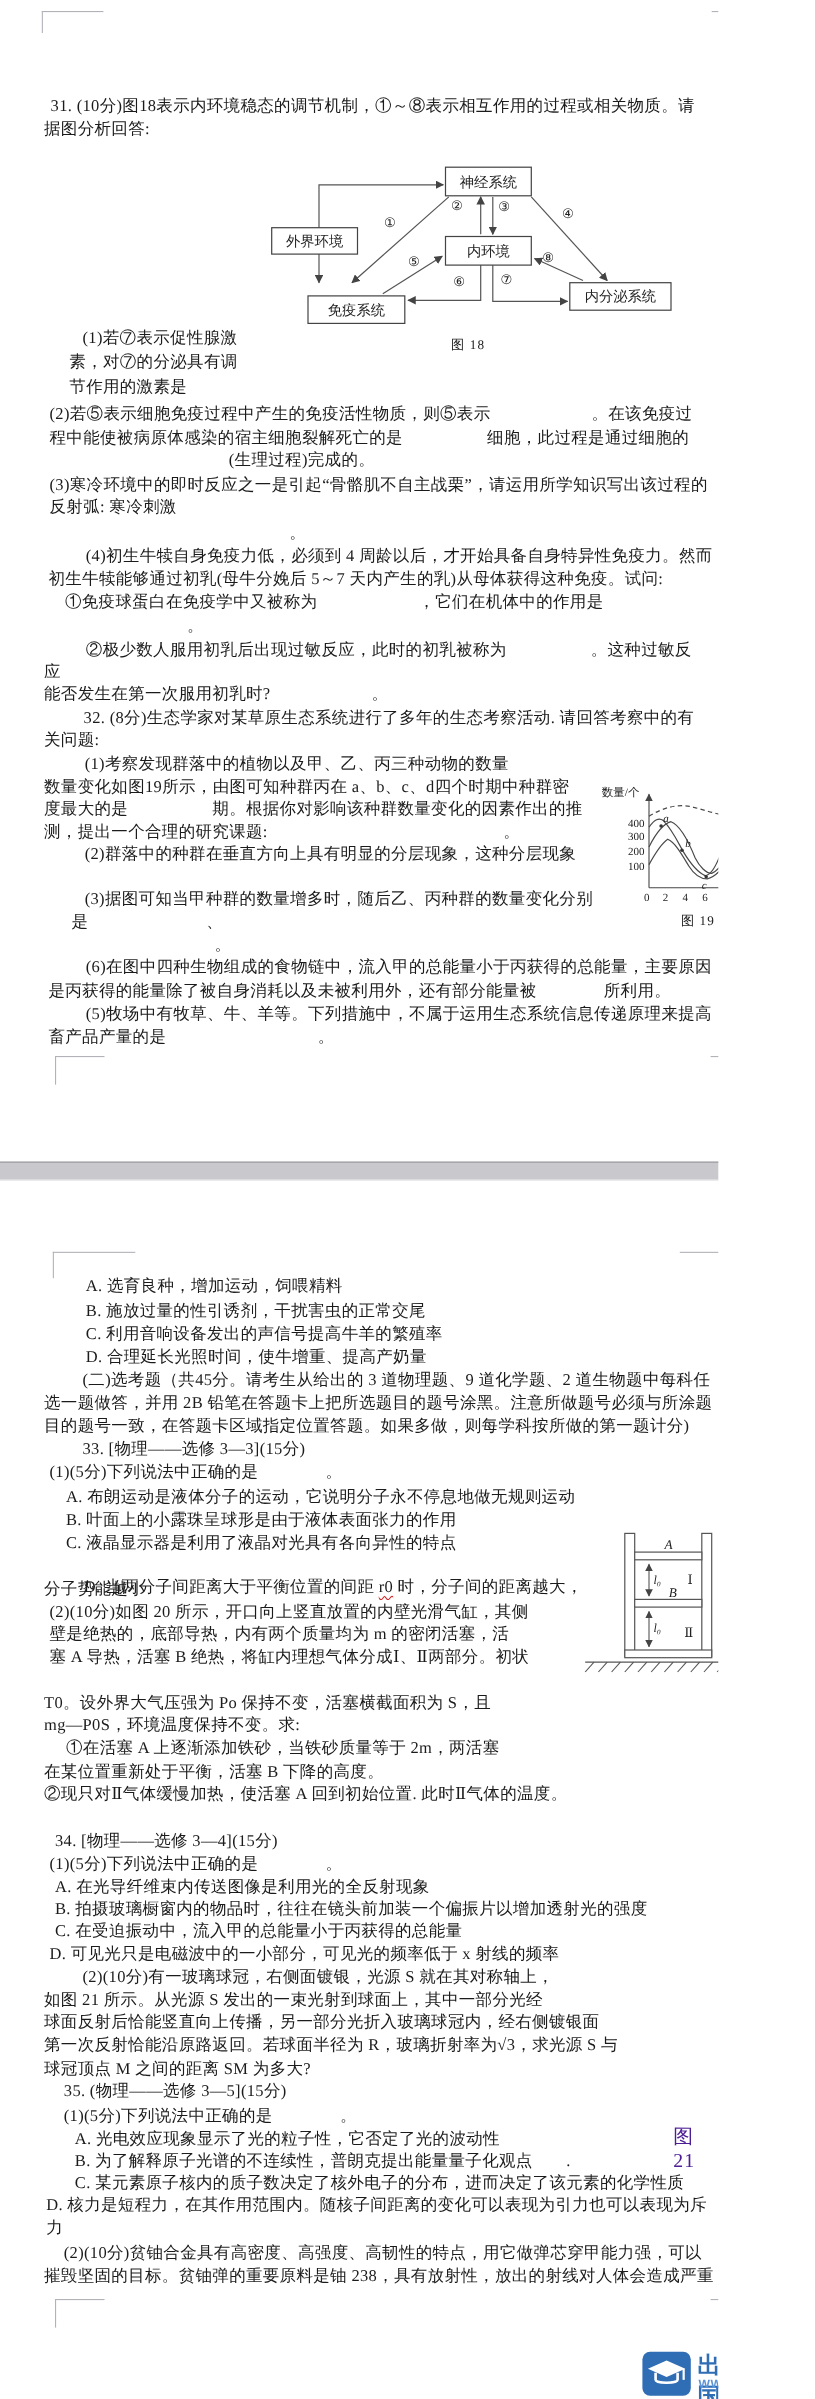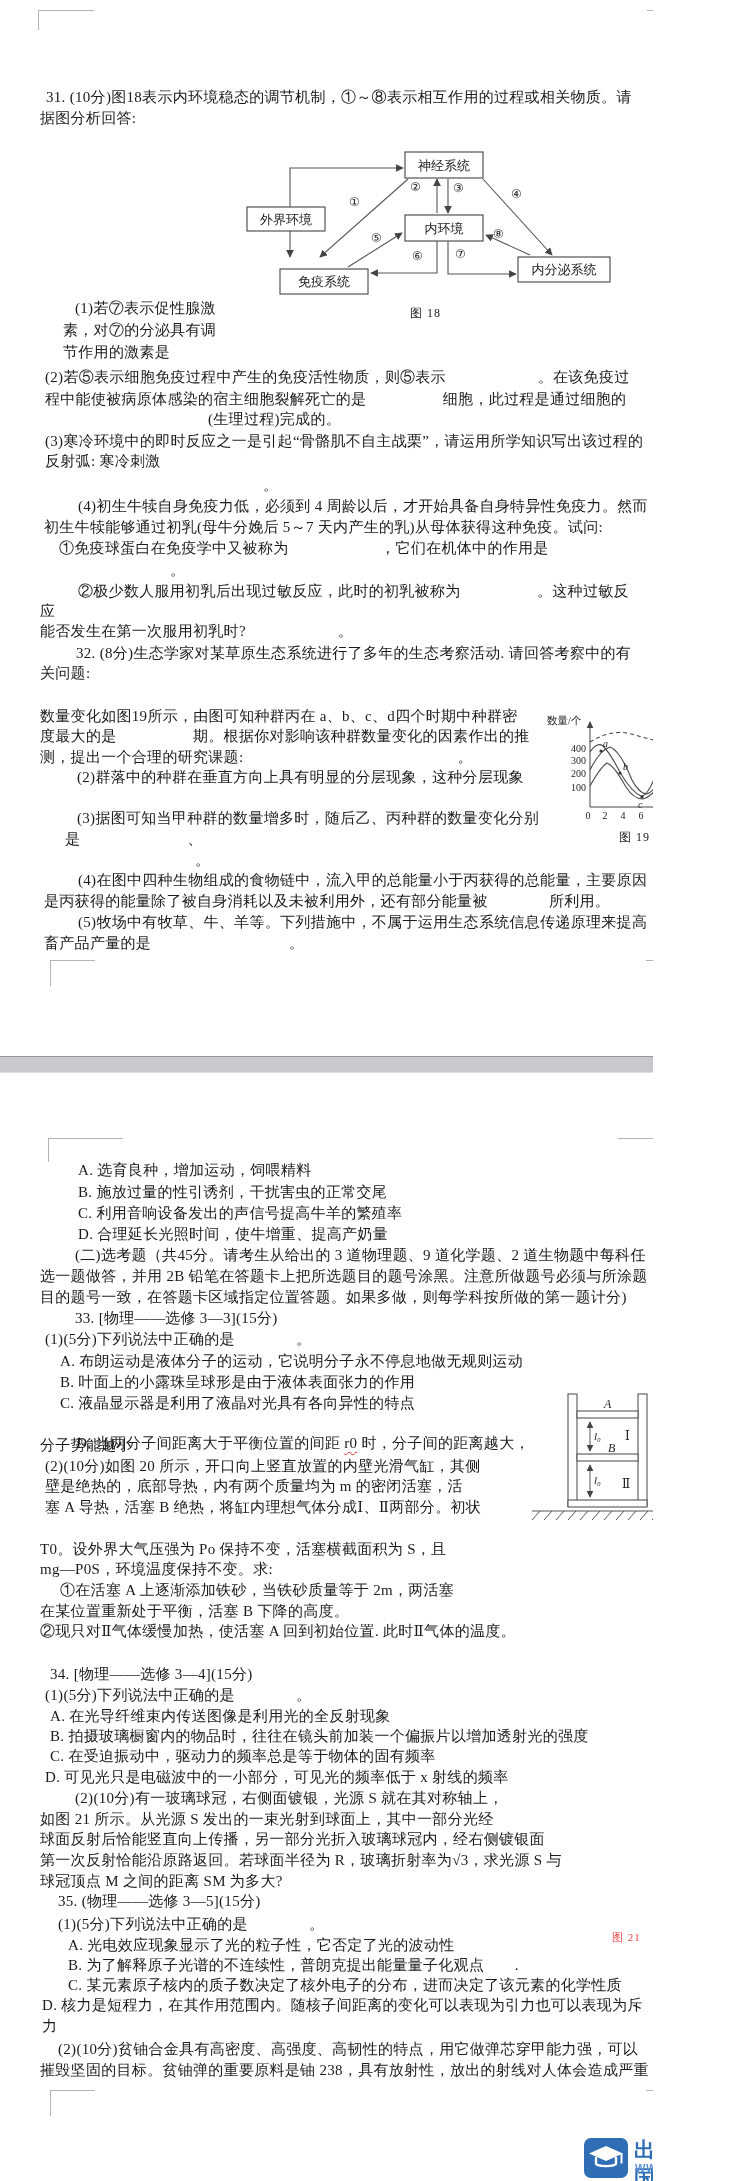--- a/index.html
+++ b/index.html
@@ -9,21 +9,21 @@
   .tl{position:absolute;font-size:15px;line-height:19px;letter-spacing:.3px;white-space:pre}
   .wavy{text-decoration:underline;text-decoration-style:wavy;text-decoration-color:#d42a2a;
         text-decoration-thickness:1px;text-underline-offset:3px}
   .corner{position:absolute;border:0 solid #b2b2b8}
   .ctl{border-top-width:1px;border-left-width:1px}
   .ctr{border-top-width:1px;border-right-width:1px}
   .sep{position:absolute;left:0;width:741px;height:17px;background:#c8c8cd;
        border-top:1px solid #97979d;border-bottom:1px solid #e0e0e3}
   svg.fig{position:absolute;overflow:visible}
   svg text{font-family:"Liberation Serif","DejaVu Serif",serif;fill:#222}
-  .cap{position:absolute;font-size:11px;color:#ef4444;letter-spacing:1px}
+  .cap{position:absolute;font-size:18px;color:#4c1d95;letter-spacing:1px}
   .wm-title{position:absolute;font-family:"Liberation Sans","DejaVu Sans",sans-serif;
             font-weight:bold;font-size:21px;letter-spacing:1px;color:#2f6db5}
   .wm-url{position:absolute;font-family:"Liberation Sans","DejaVu Sans",sans-serif;
           font-weight:bold;font-size:11px;letter-spacing:.5px;color:#5b93d6}
 </style>
 </head>
 <body>
 
 <div id="doc">
 
@@ -45,28 +45,29 @@
   <div class="tl" style="left:263px;top:476px">。</div>
   <div class="tl" style="left:78px;top:497px">(4)初生牛犊自身免疫力低，必须到 4 周龄以后，才开始具备自身特异性免疫力。然而</div>
   <div class="tl" style="left:44px;top:518px">初生牛犊能够通过初乳(母牛分娩后 5～7 天内产生的乳)从母体获得这种免疫。试问:</div>
   <div class="tl" style="left:59px;top:539px">①免疫球蛋白在免疫学中又被称为　　　　　　，它们在机体中的作用是</div>
   <div class="tl" style="left:170px;top:561px">。</div>
   <div class="tl" style="left:78px;top:582px">②极少数人服用初乳后出现过敏反应，此时的初乳被称为　　　　　。这种过敏反</div>
   <div class="tl" style="left:40px;top:602px">应</div>
   <div class="tl" style="left:40px;top:622px">能否发生在第一次服用初乳时?　　　　　　。</div>
   <div class="tl" style="left:76px;top:644px">32. (8分)生态学家对某草原生态系统进行了多年的生态考察活动. 请回答考察中的有</div>
   <div class="tl" style="left:40px;top:664px">关问题:</div>
+  <div class="tl" style="left:77px;top:686px">(1)考察发现群落中的植物以及甲、乙、丙三种动物的数量</div>
   <div class="tl" style="left:40px;top:707px">数量变化如图19所示，由图可知种群丙在 a、b、c、d四个时期中种群密</div>
   <div class="tl" style="left:40px;top:727px">度最大的是　　　　　期。根据你对影响该种群数量变化的因素作出的推</div>
   <div class="tl" style="left:40px;top:748px">测，提出一个合理的研究课题:　　　　　　　　　　　　　　。</div>
   <div class="tl" style="left:77px;top:768px">(2)群落中的种群在垂直方向上具有明显的分层现象，这种分层现象</div>
   <div class="tl" style="left:77px;top:809px">(3)据图可知当甲种群的数量增多时，随后乙、丙种群的数量变化分别</div>
   <div class="tl" style="left:65px;top:830px">是　　　　　　　、</div>
   <div class="tl" style="left:195px;top:851px">。</div>
-  <div class="tl" style="left:78px;top:871px">(4)在图中四种生物组成的食物链中，流入甲的总能量小于丙获得的总能量，主要原因</div>
+  <div class="tl" style="left:78px;top:871px">(6)在图中四种生物组成的食物链中，流入甲的总能量小于丙获得的总能量，主要原因</div>
   <div class="tl" style="left:44px;top:892px">是丙获得的能量除了被自身消耗以及未被利用外，还有部分能量被　　　　所利用。</div>
   <div class="tl" style="left:78px;top:913px">(5)牧场中有牧草、牛、羊等。下列措施中，不属于运用生态系统信息传递原理来提高</div>
   <div class="tl" style="left:44px;top:934px">畜产品产量的是　　　　　　　　　。</div>
 
   <svg class="fig" style="left:240px;top:145px" width="385" height="180" viewBox="0 0 385 180">
     <defs>
       <marker id="ah" viewBox="0 0 10 10" refX="9" refY="5" markerWidth="7" markerHeight="7" orient="auto-start-reverse">
         <path d="M0,0 L10,5 L0,10 z" fill="#444"></path>
       </marker>
     </defs>
@@ -186,21 +187,21 @@
   <div class="tl" style="left:45px;top:1498px">塞 A 导热，活塞 B 绝热，将缸内理想气体分成Ⅰ、Ⅱ两部分。初状</div>
   <div class="tl" style="left:40px;top:1540px">T0。设外界大气压强为 Po 保持不变，活塞横截面积为 S，且</div>
   <div class="tl" style="left:40px;top:1560px">mg—P0S，环境温度保持不变。求:</div>
   <div class="tl" style="left:60px;top:1581px">①在活塞 A 上逐渐添加铁砂，当铁砂质量等于 2m，两活塞</div>
   <div class="tl" style="left:40px;top:1602px">在某位置重新处于平衡，活塞 B 下降的高度。</div>
   <div class="tl" style="left:40px;top:1622px">②现只对Ⅱ气体缓慢加热，使活塞 A 回到初始位置. 此时Ⅱ气体的温度。</div>
   <div class="tl" style="left:50px;top:1665px">34. [物理——选修 3—4](15分)</div>
   <div class="tl" style="left:45px;top:1686px">(1)(5分)下列说法中正确的是　　　　。</div>
   <div class="tl" style="left:50px;top:1707px">A. 在光导纤维束内传送图像是利用光的全反射现象</div>
   <div class="tl" style="left:50px;top:1727px">B. 拍摄玻璃橱窗内的物品时，往往在镜头前加装一个偏振片以增加透射光的强度</div>
-  <div class="tl" style="left:50px;top:1747px">C. 在受迫振动中，驱动力的频率总是等于物体的固有频率</div>
+  <div class="tl" style="left:50px;top:1747px">C. 在受迫振动中，流入甲的总能量小于丙获得的总能量</div>
   <div class="tl" style="left:45px;top:1768px">D. 可见光只是电磁波中的一小部分，可见光的频率低于 x 射线的频率</div>
   <div class="tl" style="left:75px;top:1789px">(2)(10分)有一玻璃球冠，右侧面镀银，光源 S 就在其对称轴上，</div>
   <div class="tl" style="left:40px;top:1810px">如图 21 所示。从光源 S 发出的一束光射到球面上，其中一部分光经</div>
   <div class="tl" style="left:40px;top:1830px">球面反射后恰能竖直向上传播，另一部分光折入玻璃球冠内，经右侧镀银面</div>
   <div class="tl" style="left:40px;top:1851px">第一次反射恰能沿原路返回。若球面半径为 R，玻璃折射率为√3，求光源 S 与</div>
   <div class="tl" style="left:40px;top:1872px">球冠顶点 M 之间的距离 SM 为多大?</div>
   <div class="tl" style="left:58px;top:1892px">35. (物理——选修 3—5](15分)</div>
   <div class="tl" style="left:58px;top:1915px">(1)(5分)下列说法中正确的是　　　　。</div>
   <div class="tl" style="left:68px;top:1936px">A. 光电效应现象显示了光的粒子性，它否定了光的波动性</div>
   <div class="tl" style="left:68px;top:1956px">B. 为了解释原子光谱的不连续性，普朗克提出能量量子化观点　　.</div>

